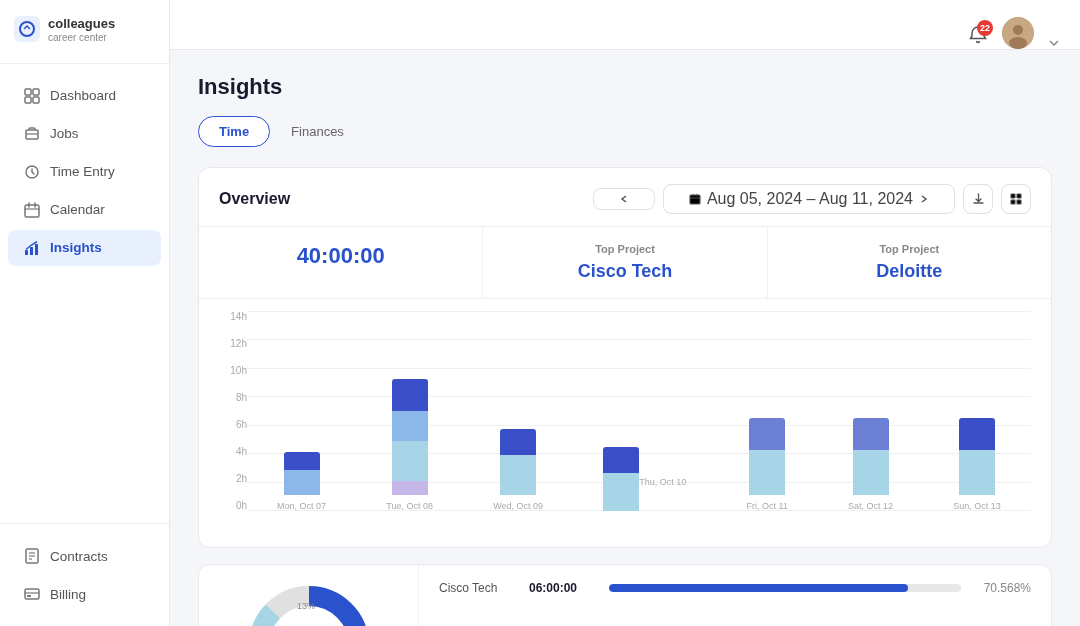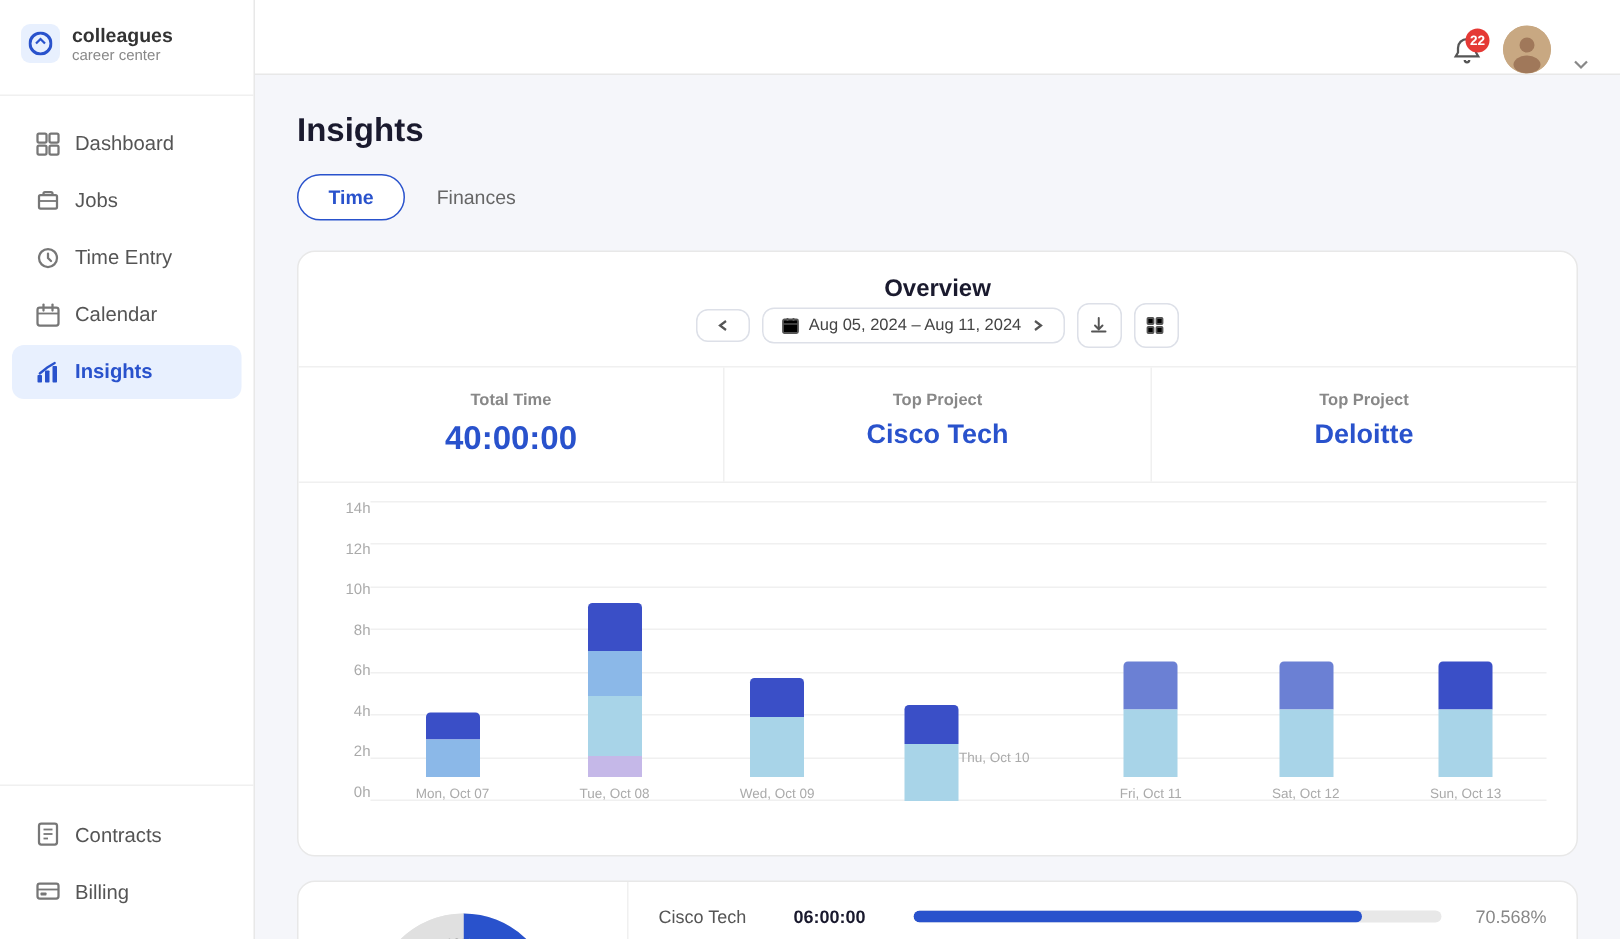--- a/index.html
+++ b/index.html
@@ -28,24 +28,24 @@
     .page-title { font-size: 22px; font-weight: 700; color: #1a1a2e; margin-bottom: 16px; }
 
     
     .tabs { display: flex; gap: 0; margin-bottom: 20px; }
     .tab { padding: 7px 20px; font-size: 13px; cursor: pointer; border-radius: 20px; border: 1px solid #dde0e8; color: #666; background: #fff; }
     .tab.active { background: #fff; border-color: #2952cc; color: #2952cc; font-weight: 600; }
     .tab:not(.active) { border-color: transparent; background: transparent; }
 
     
     .overview-card { background: #fff; border-radius: 12px; border: 1px solid #e8e8e8; margin-bottom: 16px; }
-    .overview-header { display: flex; align-items: center; justify-content: center; padding: 16px 20px 12px; flex-direction: column; }
+    .overview-header { display: flex; align-items: center; justify-content: space-between; padding: 16px 20px 12px; }
     .overview-title { font-size: 16px; font-weight: 600; color: #1a1a2e; }
     .date-range { display: flex; align-items: center; gap: 8px; }
-    .date-range-btn { display: flex; align-items: center; gap: 6px; border: 1px solid #dde0e8; border-radius: 8px; padding: 5px 12px; font-size: 11px; color: #444; cursor: pointer; background: #fff; }
+    .date-range-btn { display: flex; align-items: center; gap: 6px; border: 1px solid #dde0e8; border-radius: 8px; padding: 5px 25px; font-size: 16px; color: #444; cursor: pointer; background: #fff; }
     .icon-btn { width: 30px; height: 30px; border: 1px solid #dde0e8; border-radius: 8px; display: flex; align-items: center; justify-content: center; cursor: pointer; background: #fff; }
 
     .stats-row { display: flex; border-top: 1px solid #f0f0f0; }
     .stat-cell { flex: 1; padding: 16px 20px; text-align: center; border-right: 1px solid #f0f0f0; }
     .stat-cell:last-child { border-right: none; }
     .stat-label { font-size: 11px; font-weight: 600; color: #888; margin-bottom: 6px; }
     .stat-value { font-size: 22px; font-weight: 700; }
     .stat-value.blue { color: #2952cc; }
     .stat-value.link-blue { color: #2952cc; font-size: 18px; }
 
@@ -215,21 +215,20 @@
               <rect x="7" y="1" width="4" height="4" rx="0.5" stroke="#555" stroke-width="1.2"></rect>
               <rect x="1" y="7" width="4" height="4" rx="0.5" stroke="#555" stroke-width="1.2"></rect>
               <rect x="7" y="7" width="4" height="4" rx="0.5" stroke="#555" stroke-width="1.2"></rect>
             </svg>
           </div>
         </div>
       </div>
 
       <div class="stats-row">
         <div class="stat-cell">
-          <div class="stat-label">Total Time</div>
           <div class="stat-value blue">40:00:00</div>
         </div>
         <div class="stat-cell">
           <div class="stat-label">Top Project</div>
           <div class="stat-value link-blue">Cisco Tech</div>
         </div>
         <div class="stat-cell">
           <div class="stat-label">Top Project</div>
           <div class="stat-value link-blue">Deloitte</div>
         </div>

